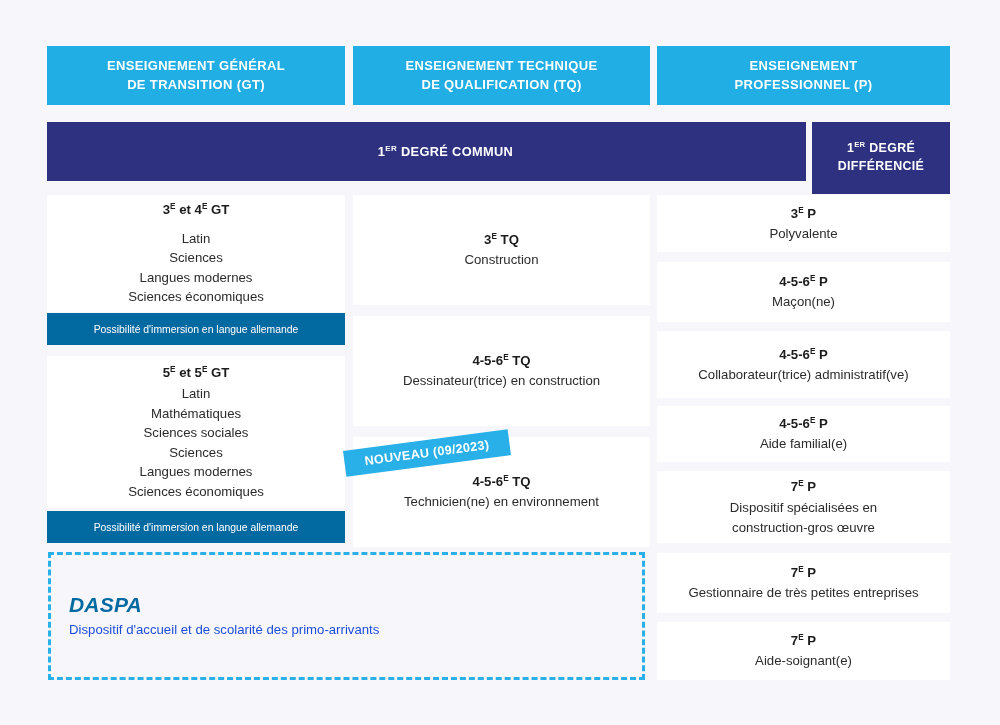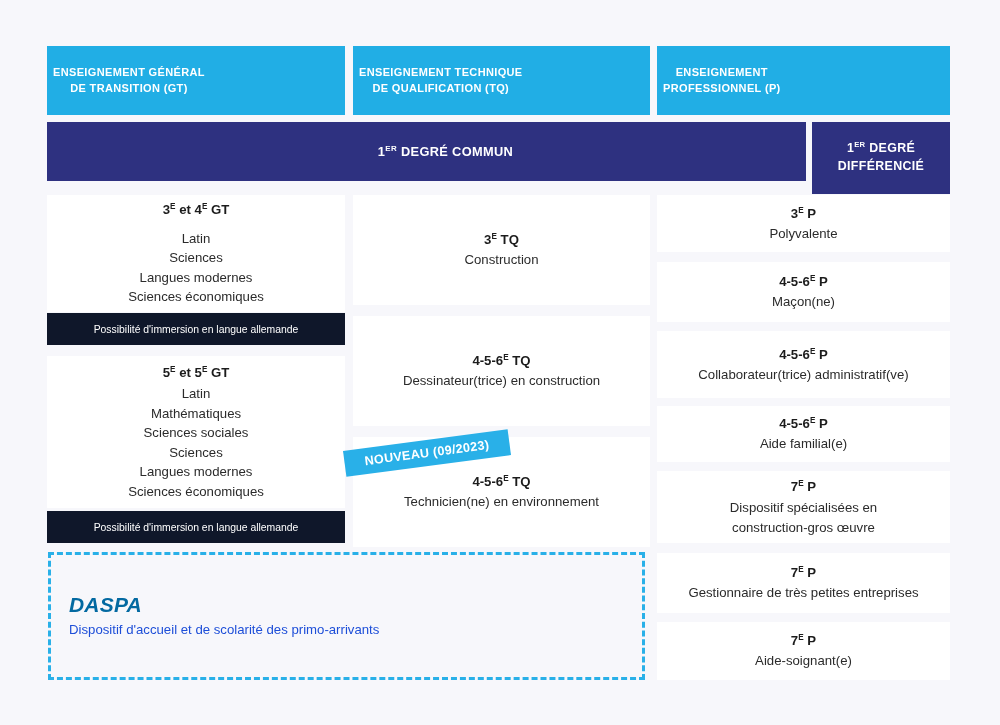--- a/index.html
+++ b/index.html
@@ -17,31 +17,31 @@
     position: relative;
     width: 1000px;
     height: 725px;
     background: #f7f7fb;
   }
 
   
   .stream-header {
     position: absolute;
     top: 46px;
-    height: 69px;
+    height: 59px;
     background: #21aee5;
     color: #ffffff;
-    font-size: 11px;
+    font-size: 13px;
     font-weight: bold;
     letter-spacing: 0.35px;
     line-height: 1.42;
     text-align: center;
     display: flex;
     align-items: center;
-    justify-content: flex-start;
+    justify-content: center;
     padding: 0 6px;
   }
   .stream-header .hdr-txt { display: block; white-space: pre-line; }
 
   #stream-gt { left: 47px;  width: 298px; }
   #stream-tq { left: 353px; width: 297px; }
   #stream-p  { left: 657px; width: 293px; }
 
   
   .degree-bar {
@@ -101,21 +101,21 @@
   sup {
     font-size: 0.62em;
     vertical-align: super;
     line-height: 0;
     font-weight: bold;
   }
 
   
   .immersion-bar {
     position: absolute;
-    background: #0f172a;
+    background: #0369a1;
     color: #ffffff;
     font-size: 10.4px;
     display: flex;
     align-items: center;
     justify-content: center;
     text-align: center;
     padding: 0 8px;
   }
 
   

